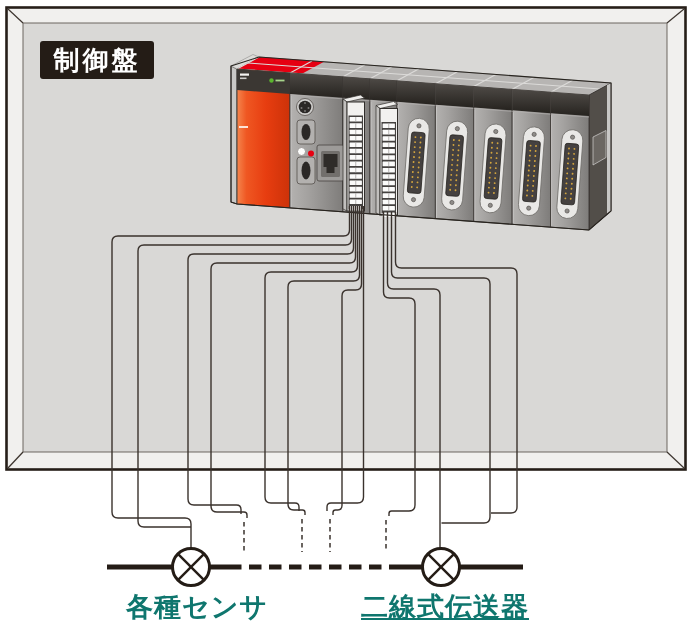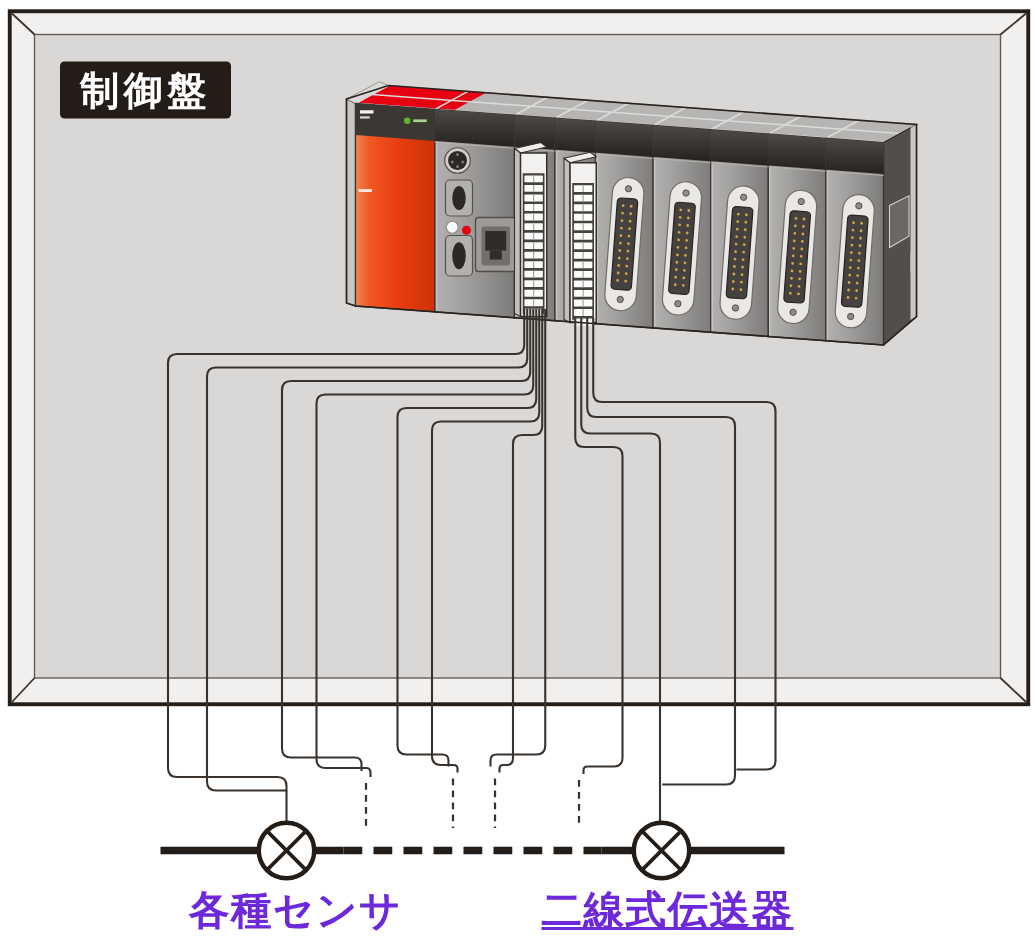--- a/index.html
+++ b/index.html
@@ -2,21 +2,21 @@
 <html><head>
 <meta charset="utf-8">
 <style>
   html,body{margin:0;padding:0;background:#ffffff;}
   .stage{position:relative;width:690px;height:628px;background:#ffffff;overflow:hidden;
          font-family:"Liberation Sans","DejaVu Sans",sans-serif;}
   svg{position:absolute;left:0;top:0;}
   .badge{position:absolute;left:40px;top:41px;width:114px;height:38px;background:#241c16;
          border-radius:3px;color:#fff;font-size:26px;font-weight:bold;letter-spacing:3px;
          display:flex;align-items:center;justify-content:center;text-align:center;}
-  .dev-label{position:absolute;top:589px;color:#6d28d9;font-size:27px;font-weight:bold;
+  .dev-label{position:absolute;top:589px;color:#0f766e;font-size:27px;font-weight:bold;
              text-align:center;letter-spacing:1px;}
   #sensor-label{left:112px;width:170px;}
   #transmitter-label{left:352px;width:186px;text-decoration:underline;}
 </style>
 </head>
 <body>
 
 <div class="stage">
   <svg id="diagram" width="690" height="628" viewBox="0 0 690 628">
     <defs>

